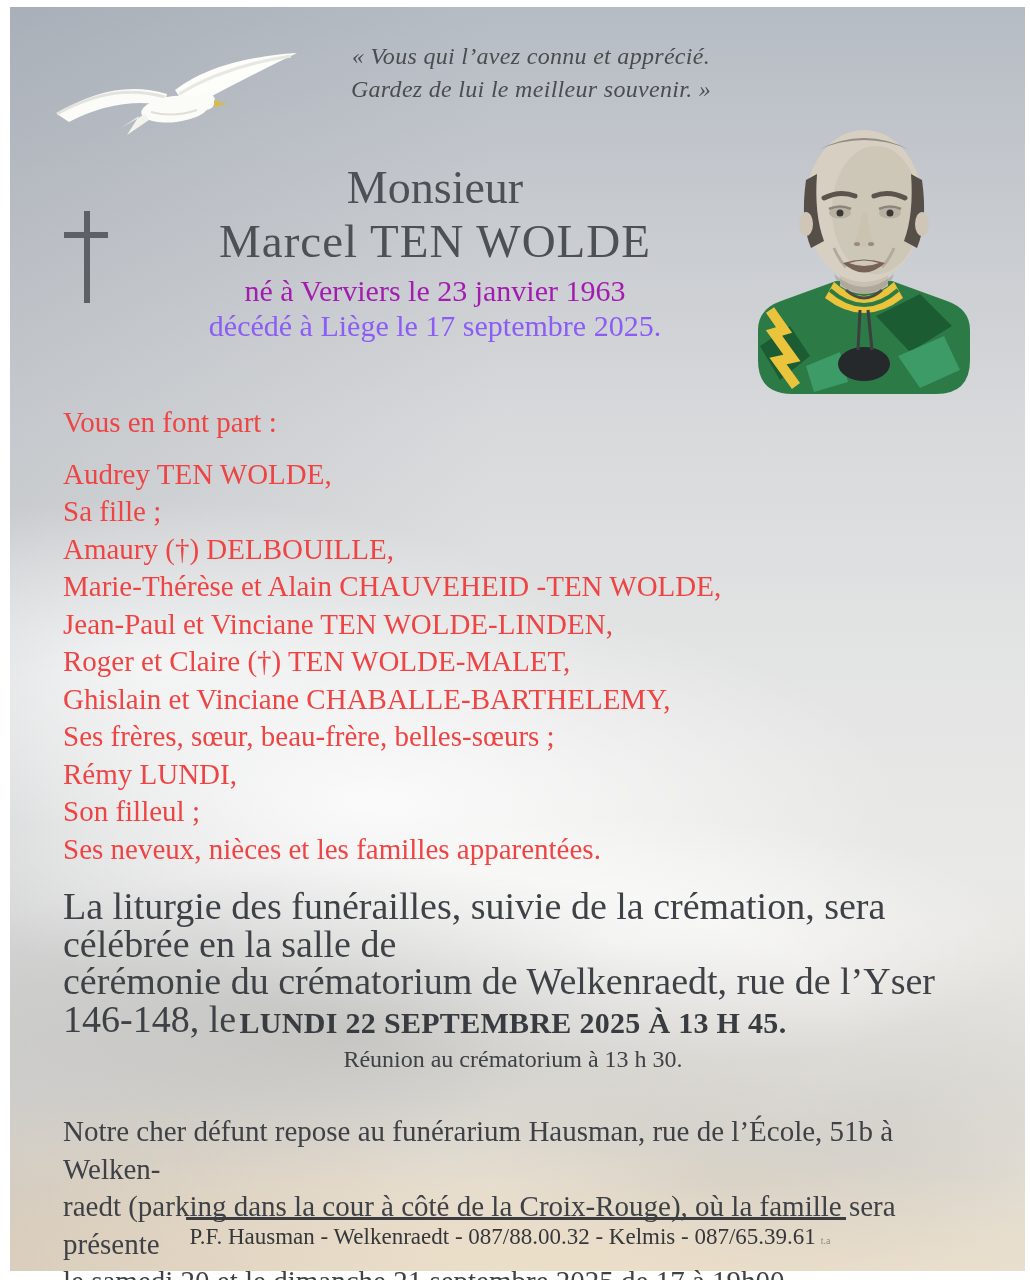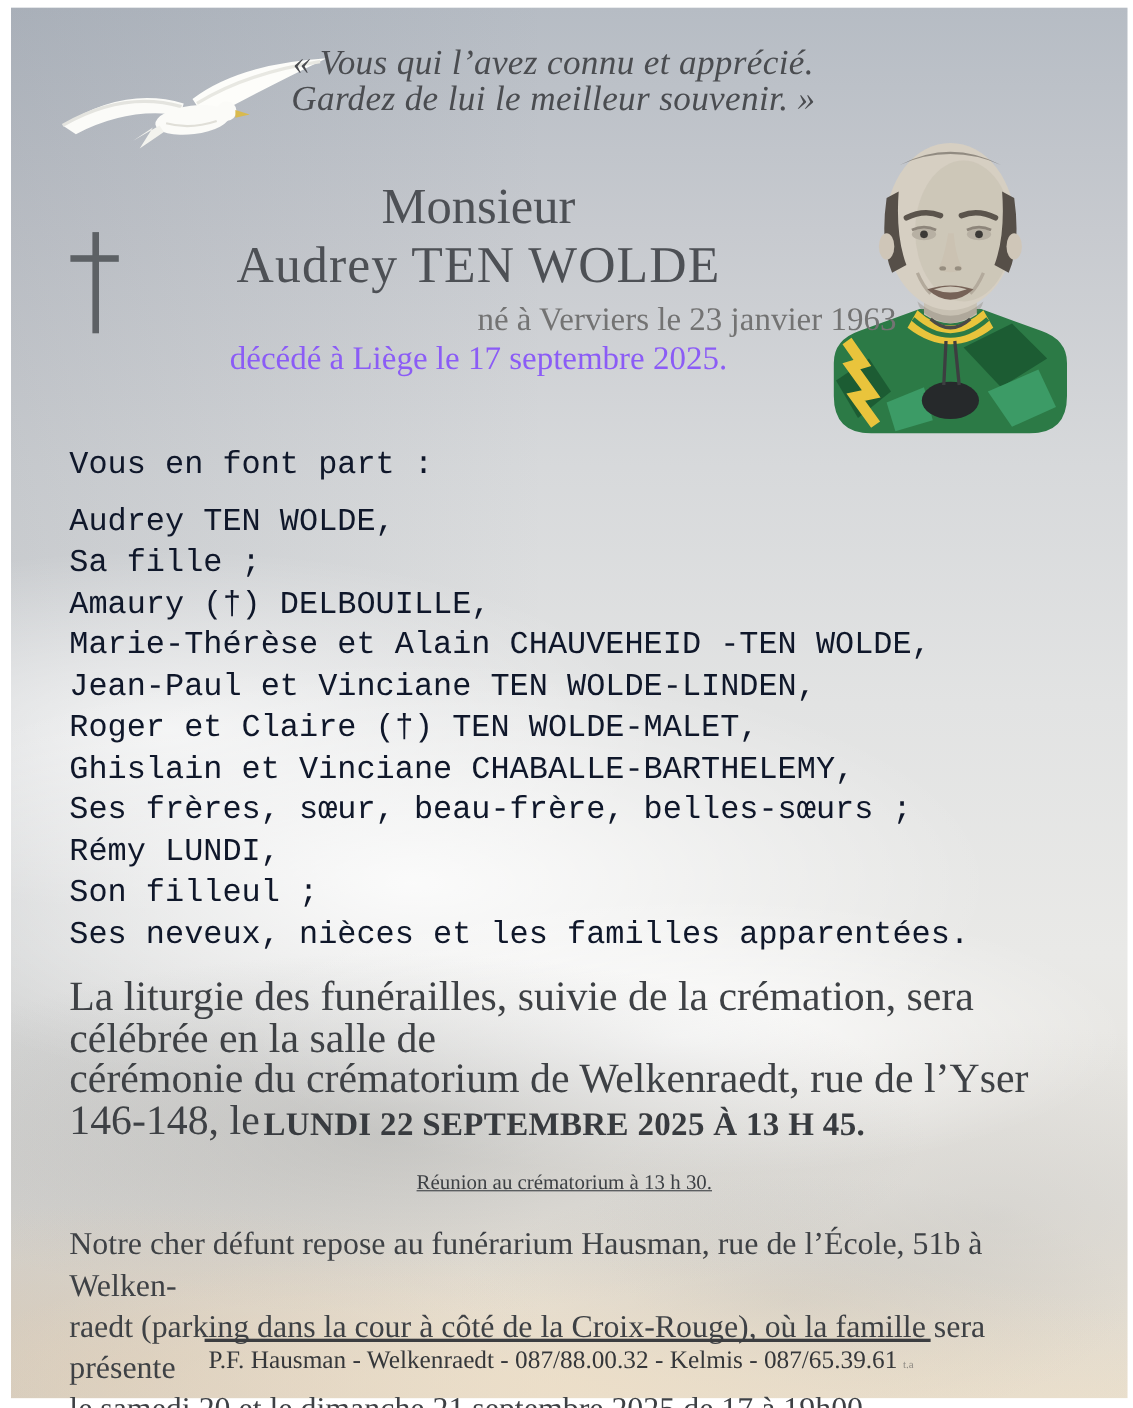--- a/index.html
+++ b/index.html
@@ -17,49 +17,49 @@
       radial-gradient(48% 13% at 34% 81%, rgba(142,144,144,0.33), rgba(142,144,144,0) 100%),
       radial-gradient(40% 10% at 60% 74%, rgba(255,255,255,0.85), rgba(255,255,255,0) 100%),
       radial-gradient(52% 16% at 36% 63%, rgba(255,255,255,0.85), rgba(255,255,255,0) 100%),
       radial-gradient(44% 13% at 14% 52%, rgba(255,255,255,0.70), rgba(255,255,255,0) 100%),
       radial-gradient(36% 14% at 88% 87%, rgba(188,188,186,0.35), rgba(188,188,186,0) 100%),
       radial-gradient(30% 9% at 70% 93%, rgba(160,160,158,0.25), rgba(160,160,158,0) 100%),
       linear-gradient(to right, rgba(88,98,114,0.14), rgba(255,255,255,0) 48%),
       linear-gradient(to bottom, #b6bcc4 0%, #c7cacf 16%, #d7d9db 33%, #e2e3e3 50%, #e9e9e7 68%, #e6e3dd 86%, #e9dfcd 100%);
   }
   .quote {
-    position:absolute; left:238px; top:40px; width:530px;
-    text-align:center; font-style:italic; font-size:32px; line-height:33px;
+    position:absolute; left:266px; top:40px; width:530px;
+    text-align:center; font-style:italic; font-size:24px; line-height:33px;
     color:#4a4c50; letter-spacing:0.3px;
   }
   .bird { position:absolute; left:55px; top:52px; width:250px; height:118px; }
   .cross { position:absolute; left:64px; top:211px; width:44px; height:92px; }
   .cross .v { position:absolute; left:20px; top:0; width:6px; height:92px; background:#5d6165; }
   .cross .h { position:absolute; left:0; top:21px; width:44px; height:6px; background:#5d6165; }
   .titleblock { position:absolute; left:55px; top:162px; width:760px; text-align:center; color:#4d5055; }
   .t-monsieur { font-size:46px; line-height:52px; }
   .t-name     { font-size:47px; line-height:54px; letter-spacing:1px; }
-  .t-birth    { font-size:30px; line-height:35px; margin-top:5px; color:#737373;text-align:right; }
+  .t-birth    { font-size:30px; line-height:35px; margin-top:5px; color:#a21caf; }
   .t-death    { font-size:30px; line-height:35px; color:#8b5cf6; }
   .photo { position:absolute; left:748px; top:114px; width:232px; height:280px; }
   .people {
     position:absolute; left:63px; top:404px; width:900px;
-    font-size:29px; line-height:37.5px; color:#0f172a;font-family:Liberation Mono, monospace;
+    font-size:29px; line-height:37.5px; color:#ef4444;
   }
   .people p { margin:0; }
   .m-top { margin-top:14px !important; }
   .right { text-align:left; }
   .liturgy {
     position:absolute; left:63px; top:888px; width:902px;
     font-size:38px; line-height:37.5px; color:#3e4145;
   }
   .liturgy p { margin:0; }
   .schedule { position:absolute; left:63px; top:1004px; width:900px; text-align:center; }
   .s-date    { margin:0; font-size:30px; line-height:37px; font-weight:bold; color:#383b3f; letter-spacing:0.3px; }
-  .s-meeting { margin:16px; font-size:19px; line-height:37px; color:#3e4145;text-decoration:underline; }
+  .s-meeting { margin:0; font-size:24px; line-height:37px; color:#3e4145; }
   .repose {
     position:absolute; left:63px; top:1113px; width:902px;
     font-size:29px; line-height:37.5px; color:#3e4145;
   }
   .repose p { margin:0; }
   .rule { position:absolute; left:186px; top:1217px; width:660px; height:3px; background:#3b3d40; }
   .footer {
     position:absolute; left:60px; top:1222px; width:900px; text-align:center;
     font-size:23px; line-height:30px; color:#35373a;
   }
@@ -140,21 +140,21 @@
 
     <path d="M86 160 Q116 186 146 160 Q142 176 116 180 Q90 176 86 160 Z" fill="rgba(120,112,100,0.30)"></path>
 
     <path d="M98 176 Q116 192 134 176" stroke="#4a4a48" stroke-width="3" fill="none"></path>
     <ellipse cx="116" cy="250" rx="26" ry="17" fill="#26292b"></ellipse>
     <path d="M112 196 L110 236 M120 196 L124 236" stroke="#3c3e40" stroke-width="3" fill="none"></path>
   </svg>
 
   <div class="titleblock">
     <div class="t-monsieur">Monsieur</div>
-    <div class="t-name">Audrey TEN WOLDE</div>
+    <div class="t-name">Marcel TEN WOLDE</div>
     <div class="t-birth">né à Verviers le 23 janvier 1963</div>
     <div class="t-death">décédé à Liège le 17 septembre 2025.</div>
   </div>
 
   <div class="people">
     <p>Vous en font part :</p>
     <p class="m-top">Audrey TEN WOLDE,</p>
     <p class="right">Sa fille ;</p>
     <p>Amaury (†) DELBOUILLE,</p>
     <p>Marie-Thérèse et Alain CHAUVEHEID -TEN WOLDE,</p>

